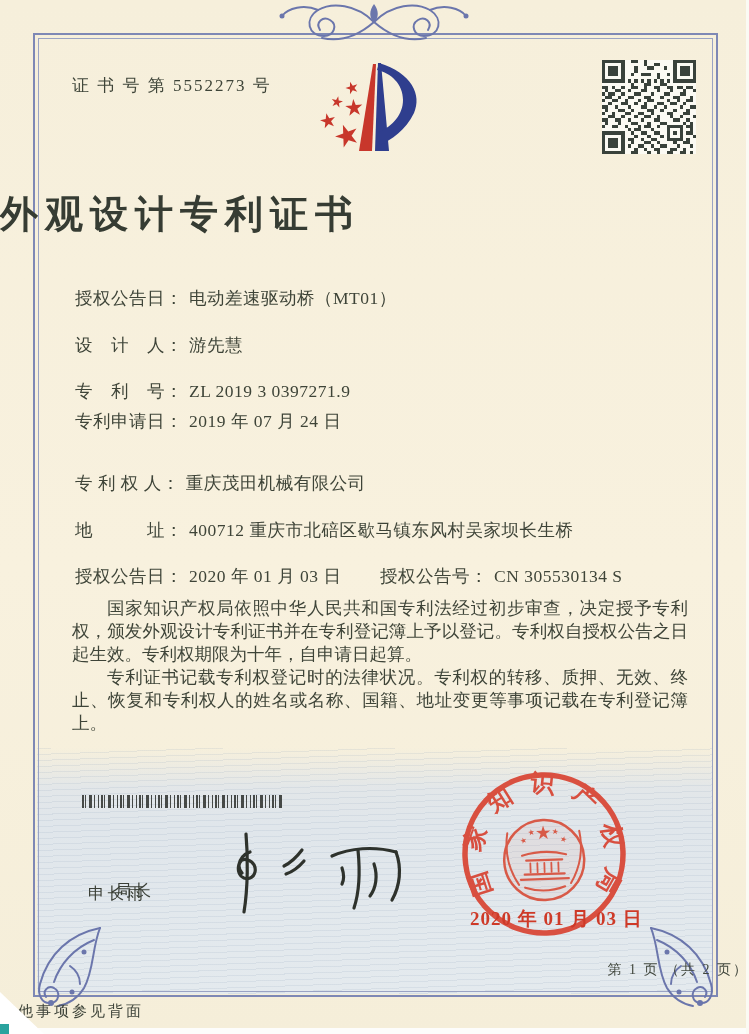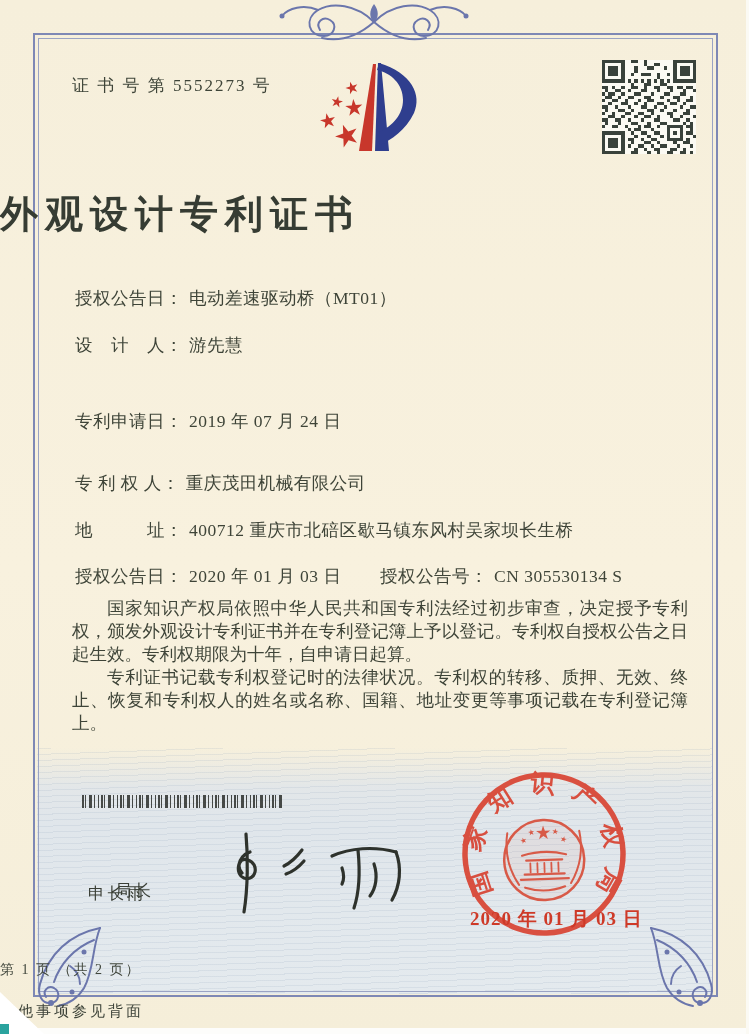--- a/index.html
+++ b/index.html
@@ -52,21 +52,21 @@
       #2b2e2a 7px 10px,transparent 10px 12px,#2b2e2a 12px 13px,transparent 13px 16px,
       #2b2e2a 16px 17px,transparent 17px 19px);}
   .signer{position:absolute;left:88px;z-index:4;font-family:"DejaVu Sans","Liberation Sans",sans-serif;
     font-size:16.5px;letter-spacing:3px;color:#3a3f36;}
   .signer-title{top:880px;margin-left:27px;}
   .signer-name{top:883px;}
   .sig{position:absolute;left:198px;top:826px;z-index:4;}
   .seal{position:absolute;left:452px;top:760px;z-index:5;opacity:.93;}
   .seal-date{position:absolute;left:470px;top:906px;z-index:6;color:#ce3a28;
     font-size:19px;font-weight:600;letter-spacing:1px;white-space:nowrap;}
-  .page-info{position:absolute;left:0;right:0;top:961px;text-align:left;
+  .page-info{position:absolute;left:0;right:0;top:961px;text-align:right;
     font-size:14px;letter-spacing:2px;z-index:4;color:#41473d;}
   .back-note{position:absolute;left:0;right:0;top:1002px;text-align:left;
     font-size:15px;letter-spacing:3px;z-index:4;color:#3c4238;}
 </style>
 </head>
 <body>
 
 <div class="sheet">
 
   <div class="band"></div>
@@ -168,20 +168,23 @@
   </svg>
 
   <div class="title">外观设计专利证书</div>
 
   <div class="row r1">
     <span class="lbl">授权公告日：</span><span class="val">电动差速驱动桥（MT01）</span>
   </div>
   <div class="row r2">
     <span class="lbl">设　计　人：</span><span class="val">游先慧</span>
   </div>
+  <div class="row r3">
+    <span class="lbl">专　利　号：</span><span class="val">ZL 2019 3 0397271.9</span>
+  </div>
   <div class="row r4">
     <span class="lbl">专利申请日：</span><span class="val">2019 年 07 月 24 日</span>
   </div>
   <div class="row r5">
     <span class="lbl">专 利 权 人：</span><span class="val">重庆茂田机械有限公司</span>
   </div>
   <div class="row r6">
     <span class="lbl">地　　　址：</span><span class="val">400712 重庆市北碚区歇马镇东风村吴家坝长生桥</span>
   </div>
   <div class="row g1">

